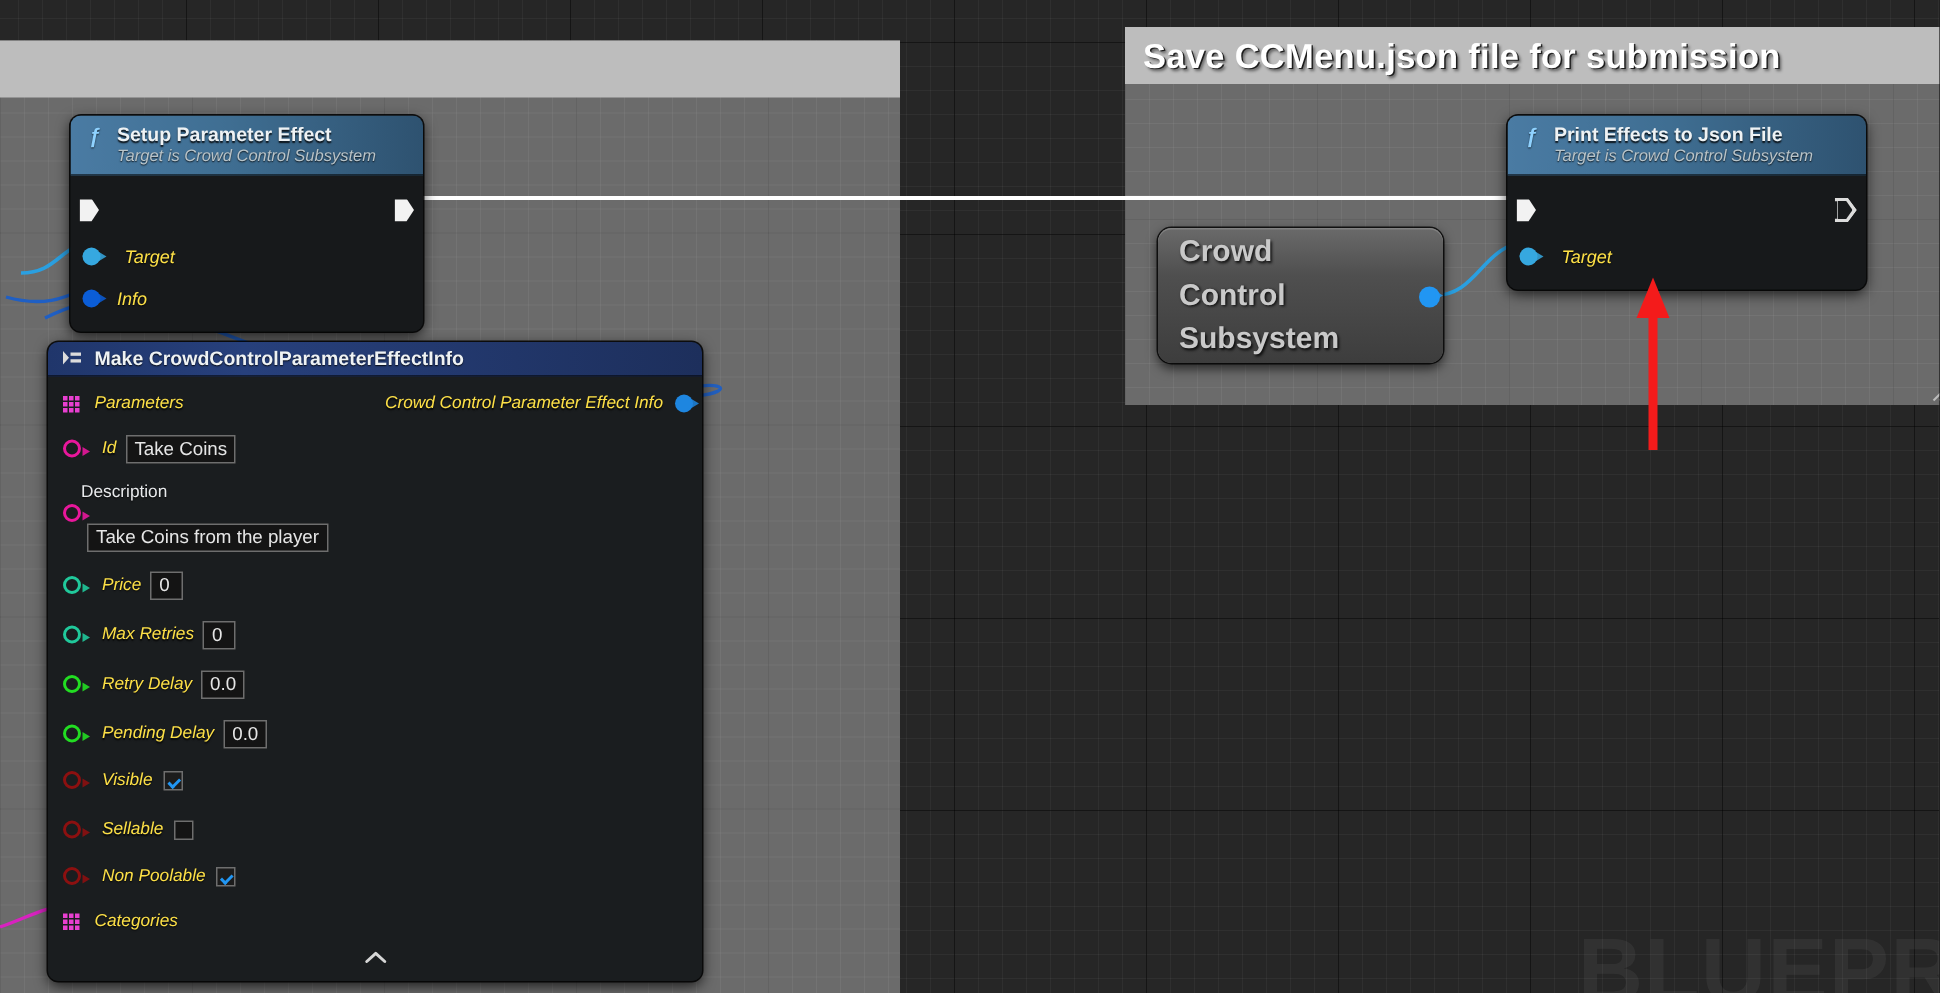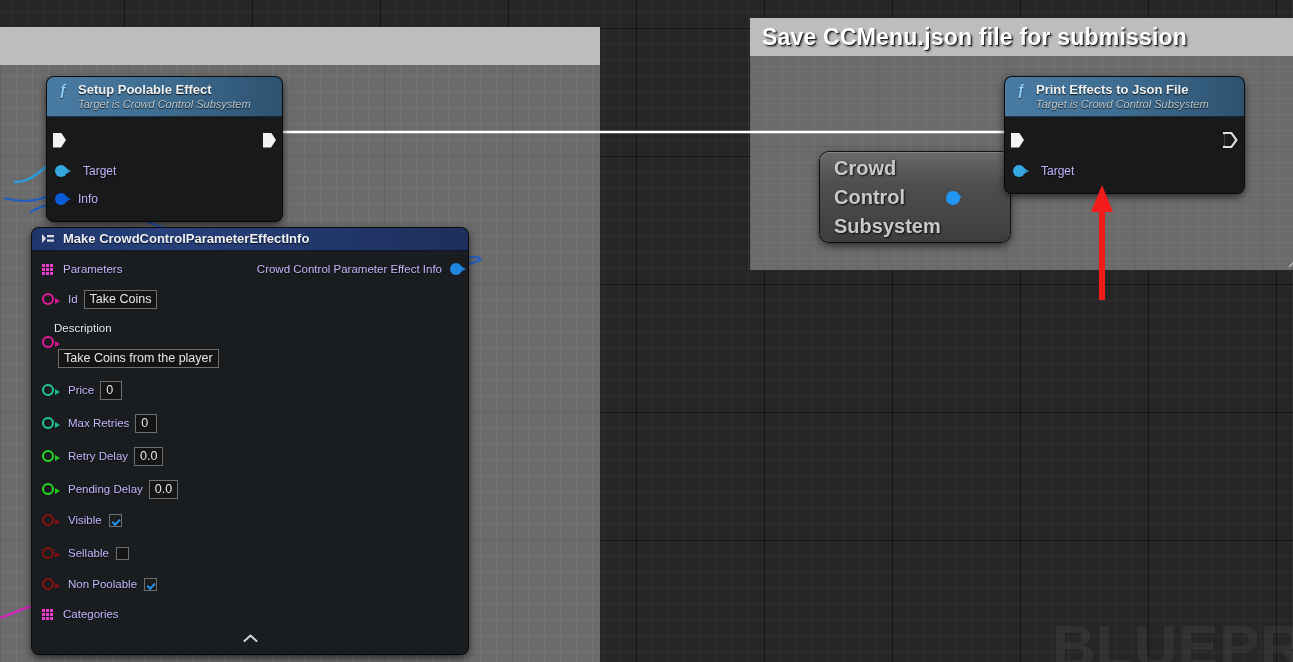--- a/index.html
+++ b/index.html
@@ -105,23 +105,24 @@
   
   .row{
     position:relative;
     display:flex;align-items:center;
     min-height:22px;
     padding:2px 8px 2px 8px;
     box-sizing:border-box;
   }
   .row.exec{justify-content:space-between;height:34px;padding:0 6px;}
   .pin-label{
-    color:#c4b5fd;font-size:12px;
+    color:#fde047;font-size:12px;
     text-shadow:0 1px 1px rgba(0,0,0,.8);
     white-space:nowrap;
+    font-style:italic;
   }
   .pin-label.small{font-size:11.5px;}
 
   
   .pin-exec{
     width:13px;height:15px;flex:0 0 auto;
     background:#f2f2f2;
     clip-path:polygon(0 0,62% 0,100% 50%,62% 100%,0 100%);
   }
   .pin-exec.hollow{
@@ -286,21 +287,21 @@
 
     <path d="M 46 604 C 30 604, 18 612, 0 618" stroke="#d822c0" stroke-width="2.2" fill="none"></path>
 
     <path d="M 956 197 C 986 197, 988 162, 1020 161" stroke="#2a9fe0" stroke-width="2.4" fill="none"></path>
   </svg>
 
   <div class="node" id="n-setup" style="left:47px;top:77px;width:235px;">
     <div class="node-head fn">
       <div class="node-title-row">
         <span class="node-icon">ƒ</span>
-        <span class="node-title">Setup Poolable Effect</span>
+        <span class="node-title">Setup Parameter Effect</span>
       </div>
       <div class="node-sub">Target is Crowd Control Subsystem</div>
     </div>
     <div class="node-body dark">
       <div class="row exec">
         <span class="pin-exec"></span>
         <span class="pin-exec"></span>
       </div>
       <div class="row" style="min-height:28px;">
         <span class="pin-dot" style="background:#36a8e0;color:#36a8e0;"></span>
@@ -421,21 +422,21 @@
       </div>
 
       <div class="expander" style="margin-top:6px;">
         <svg width="15" height="9" viewBox="0 0 15 9">
           <path d="M1.5 7 L7.5 1.6 L13.5 7" stroke="#d6d6d6" stroke-width="2" fill="none" stroke-linecap="round" stroke-linejoin="round"></path>
         </svg>
       </div>
     </div>
   </div>
 
-  <div class="var-node" id="n-var" style="left:820px;top:152px;width:190px;height:90px;">
+  <div class="var-node" id="n-var" style="left:772px;top:152px;width:190px;height:90px;">
     <div style="display:flex;flex-direction:column;">
       <span class="var-node-label">Crowd</span>
       <span class="var-node-label">Control</span>
       <span class="var-node-label">Subsystem</span>
     </div>
   </div>
   <span class="pin-dot" style="position:absolute;left:946px;top:191px;background:#2196f3;color:#2196f3;width:14px;height:14px;"></span>
 
   <div class="node" id="n-print" style="left:1005px;top:77px;width:239px;">
     <div class="node-head fn">

